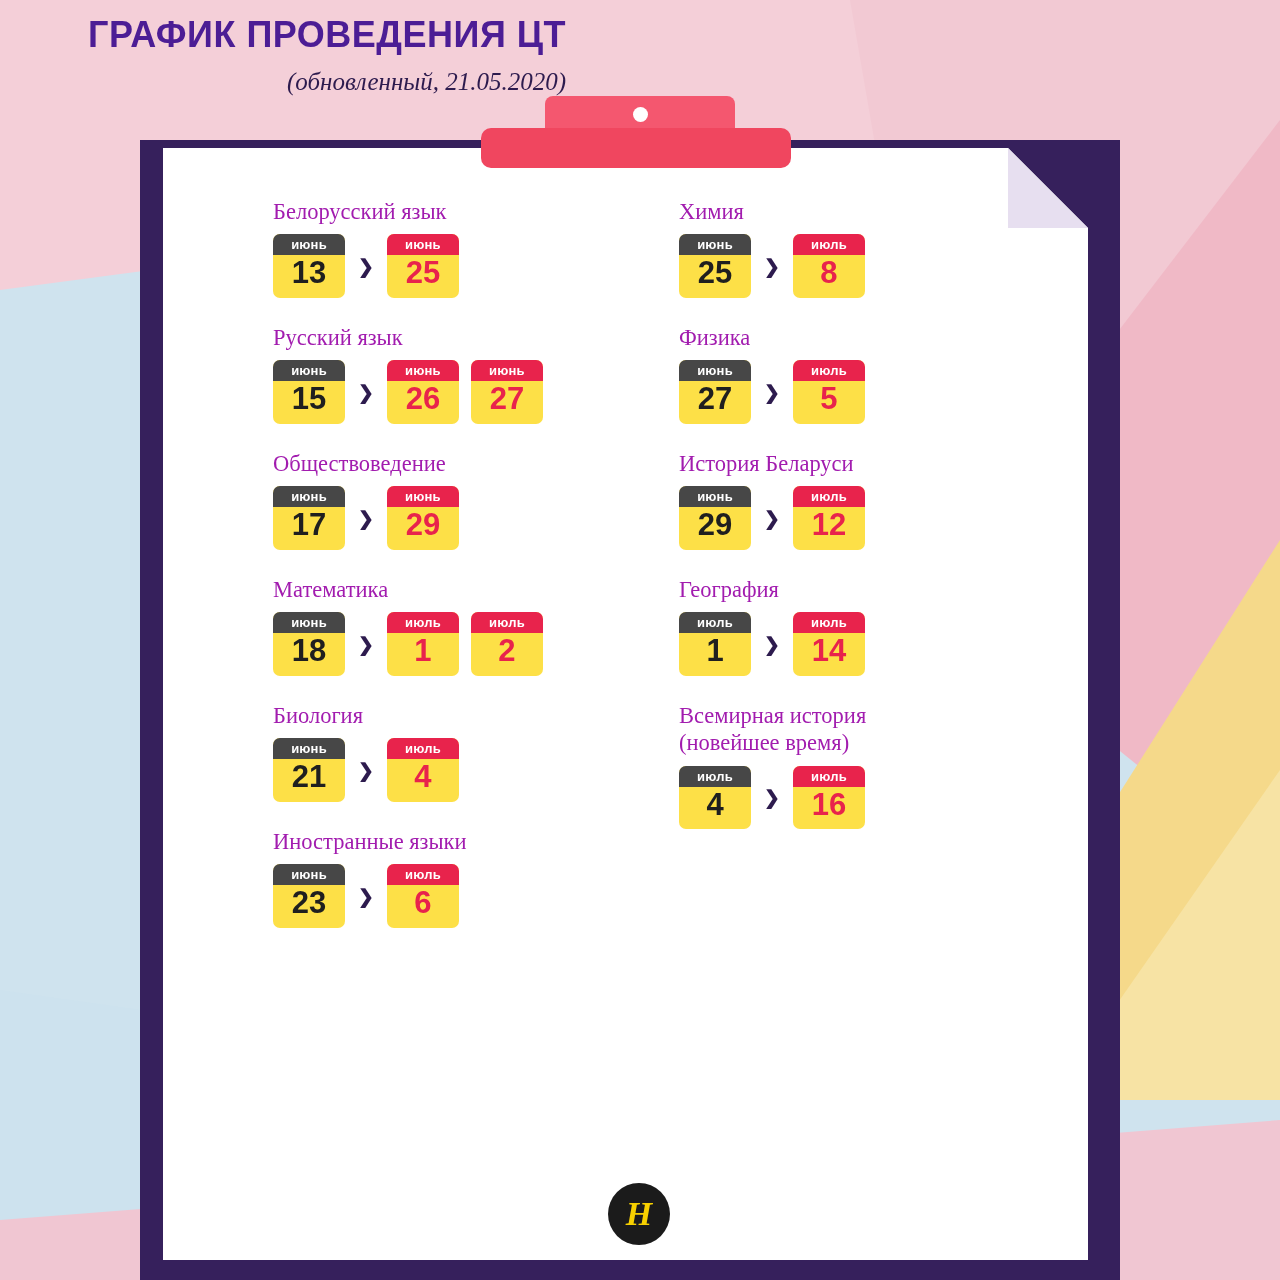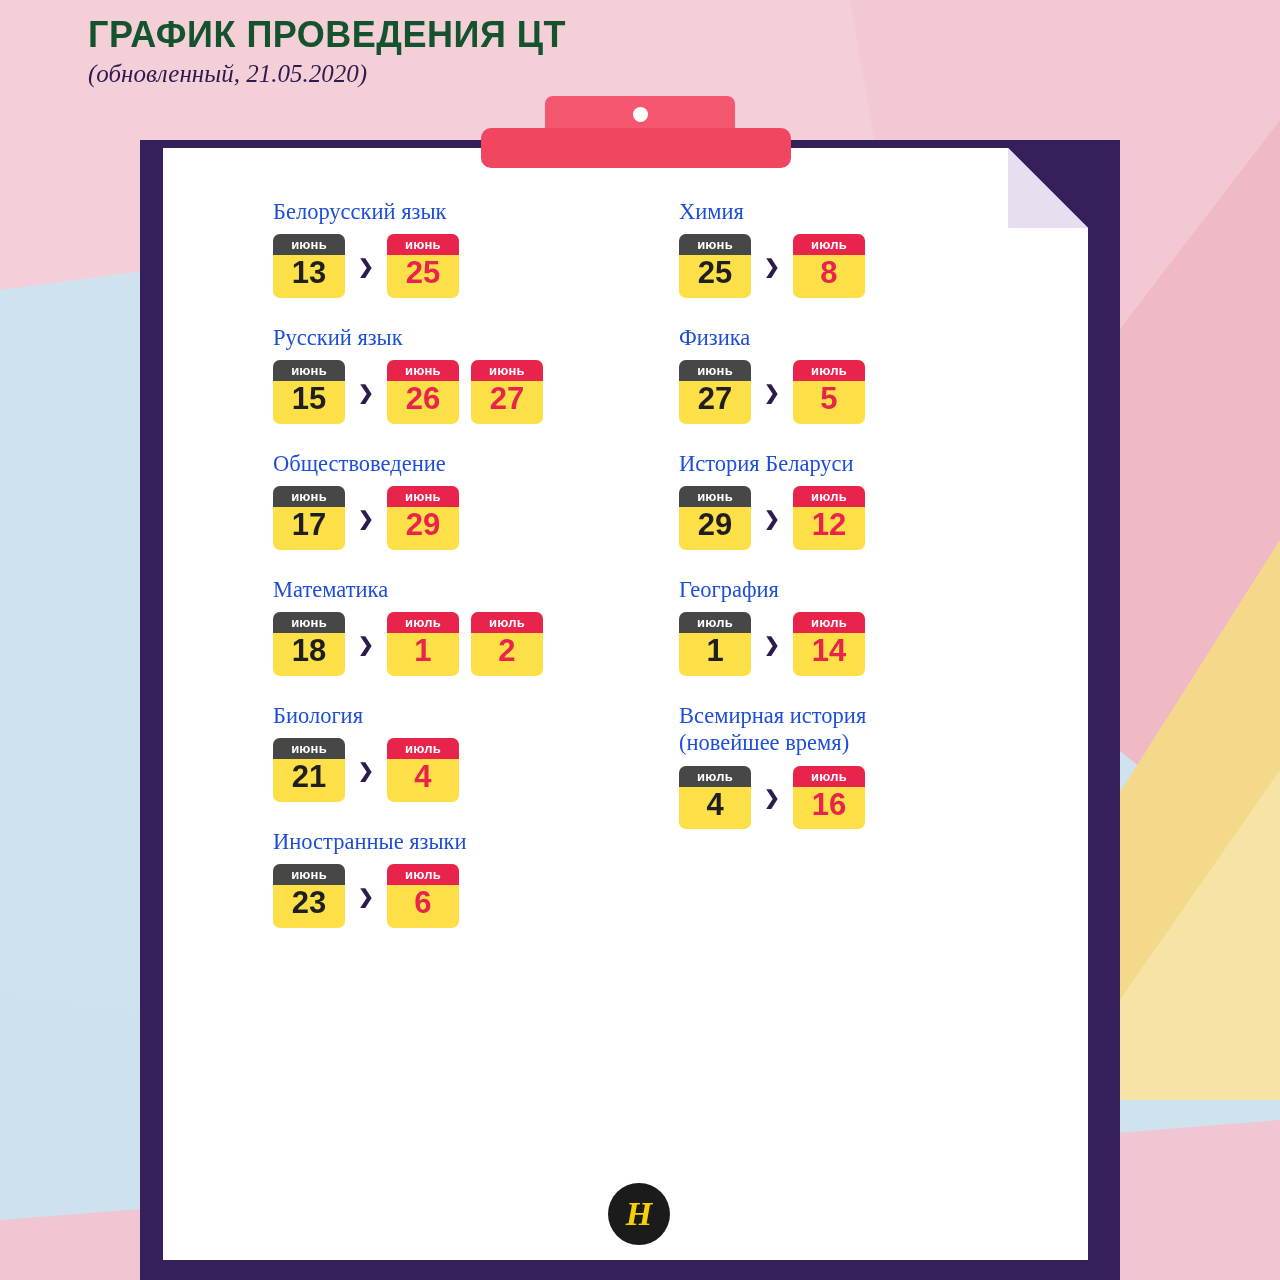--- a/index.html
+++ b/index.html
@@ -89,29 +89,30 @@
     position: absolute;
     left: 88px;
     top: 14px;
     z-index: 6;
   }
   .headline h1 {
     margin: 0;
     font-size: 36px;
     font-weight: bold;
     letter-spacing: 0.5px;
-    color: #14532d;
+    color: #4c1d95;
     font-family: "Liberation Sans", sans-serif;
   }
   .headline .sub {
-    margin-top: 4px;
+    margin-top: 12px;
     font-size: 25px;
     font-style: italic;
     color: #2d1b4e;
     font-family: "Liberation Serif", serif;
+    text-align: right;
   }
 
   
   .board-shadow {
     position: absolute;
     left: 140px;
     top: 140px;
     width: 980px;
     height: 1140px;
     background: #36205c;
@@ -184,21 +185,21 @@
     top: 50px;
   }
   .col-left  { left: 110px; width: 360px; }
   .col-right { left: 516px; width: 360px; }
 
   .subject {
     margin-bottom: 26px;
   }
   .subject-title {
     font-size: 22.5px;
-    color: #1d4ed8;
+    color: #a21caf;
     font-family: "Liberation Serif", serif;
     margin-bottom: 9px;
     line-height: 1.22;
     white-space: pre-line;
   }
   .dates {
     display: flex;
     align-items: center;
   }
   .cal {

